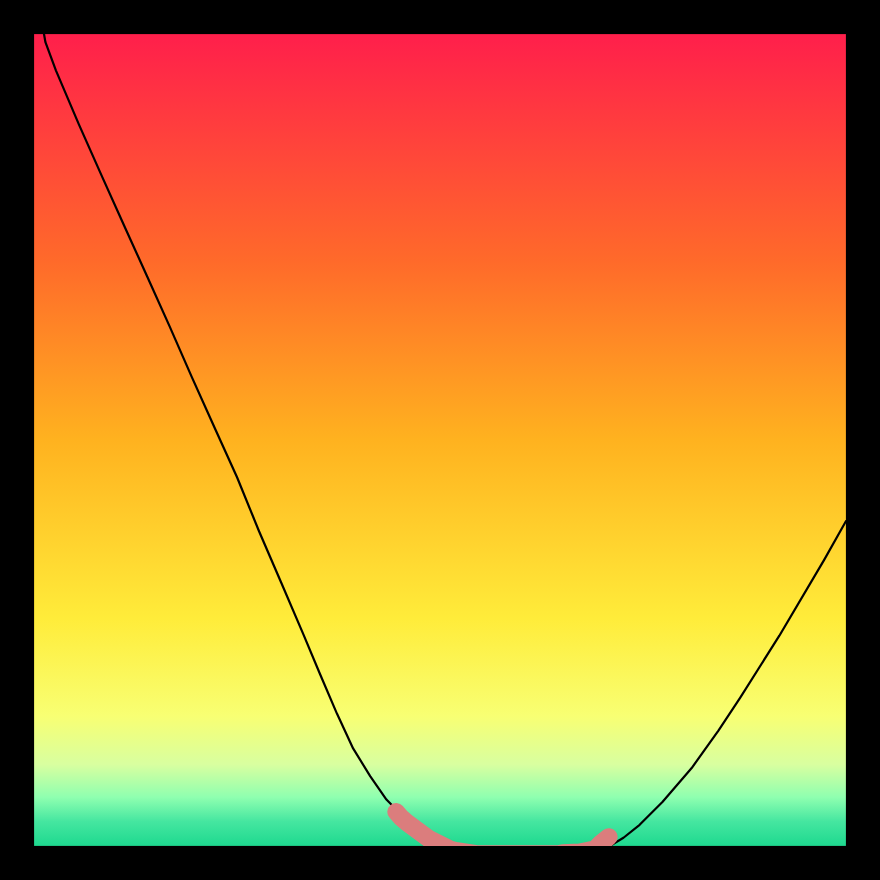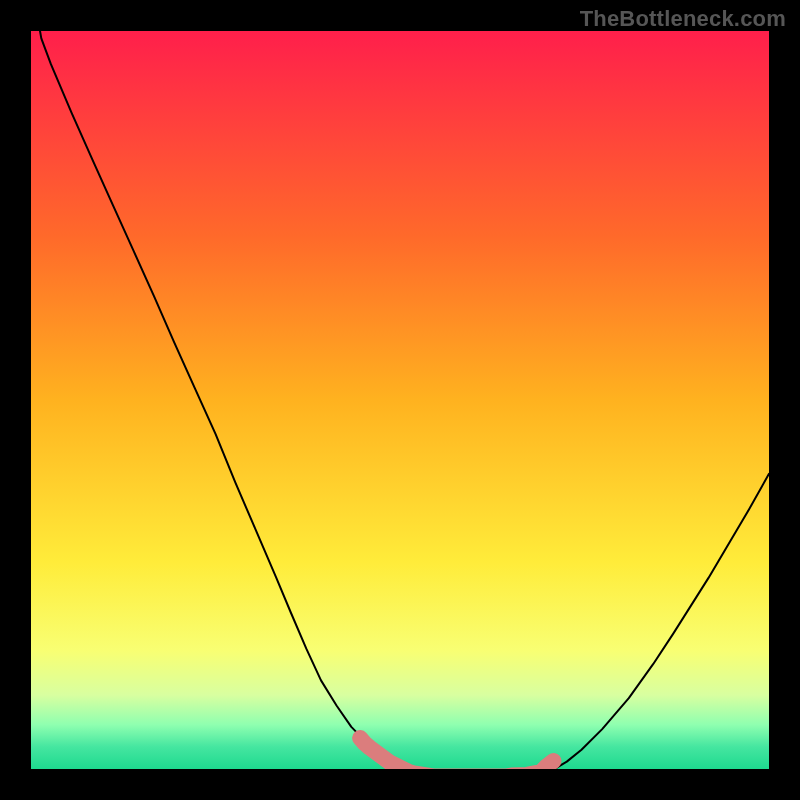--- a/index.html
+++ b/index.html
@@ -57,14 +57,13 @@
 <body>
 
 <div class="frame">
   <div class="plot">
     <div class="gradient" style="background: linear-gradient(rgb(255, 31, 75) 0%, rgb(255, 106, 42) 28%, rgb(255, 178, 31) 50%, rgb(255, 236, 58) 72%, rgb(248, 255, 115) 84%, rgb(216, 255, 160) 90%, rgb(143, 255, 176) 94%, rgb(69, 230, 160) 97%, rgb(30, 217, 143) 100%);"></div>
     <svg class="curve" viewBox="0 0 738 738">
       <path fill="none" stroke-width="2" stroke-linecap="round" stroke-linejoin="round" d="M0.0 -51.7 L10.3 7.4 L19.9 33.2 L40.6 81.9 L61.3 128.4 L81.9 174.2 L102.6 219.9 L123.2 265.7 L143.2 311.4 L163.8 357.2 L184.5 402.9 L204.4 451.7 L224.4 498.1 L245.0 546.1 L259.8 581.5 L275.3 617.7 L290.0 649.4 L305.5 674.5 L320.3 695.9 L350.6 726.9 L381.5 741.7 L398.5 745.4 L413.3 745.4 L459.8 745.4 L506.3 745.4 L521.0 739.5 L535.8 730.6 L550.5 718.8 L571.2 698.1 L597.8 667.2 L622.1 633.2 L642.1 602.9 L677.5 546.9 L718.1 478.2 L738.0 442.8" stroke="#000000"></path>
       <path fill="none" stroke-width="16" stroke-linecap="round" stroke-linejoin="round" d="M329.1 707.0 L333.6 712.2 L338.7 716.6 L358.7 731.4 L377.9 741.0 L383.0 742.4 L402.2 745.4 L422.1 745.4 L446.5 745.4 L470.8 745.4 L476.0 745.4 L480.4 744.6 L495.9 743.9 L510.0 741.0 L515.1 735.8 L522.5 729.9" stroke="#db7d7d"></path>
     </svg>
   </div>
-  <div class="watermark">TheBottleneck.com</div>
 </div>
 
 </body></html>

